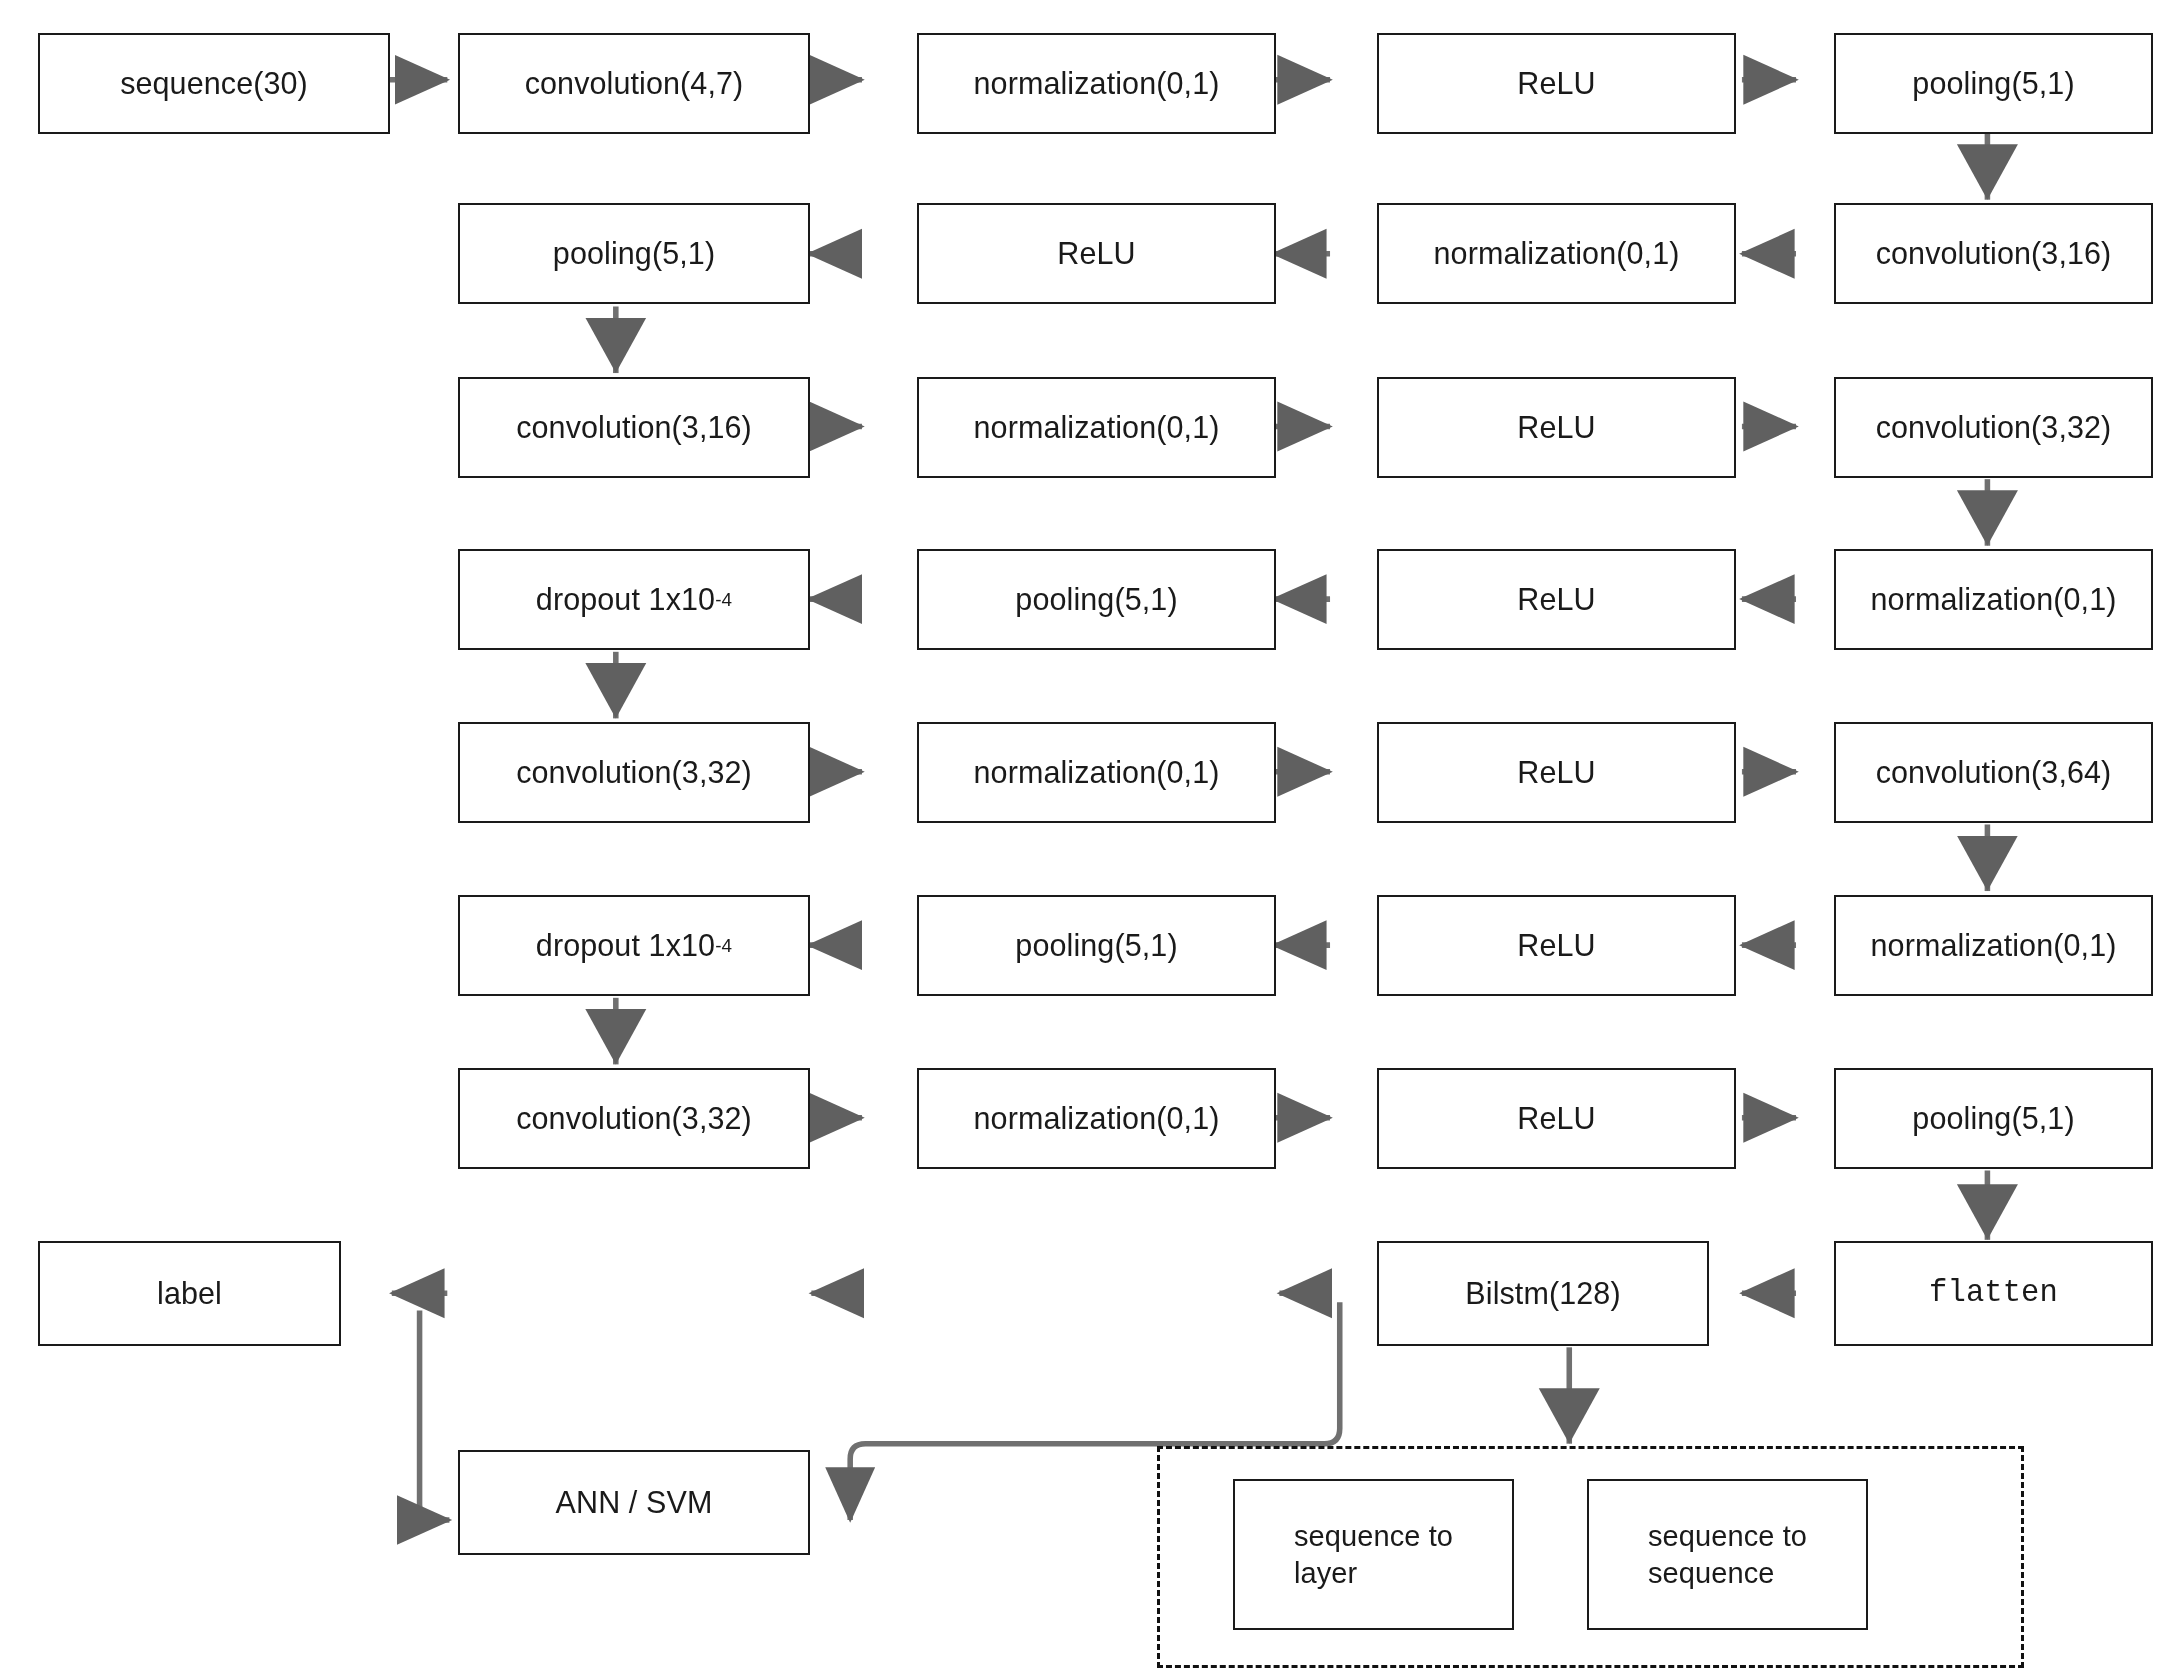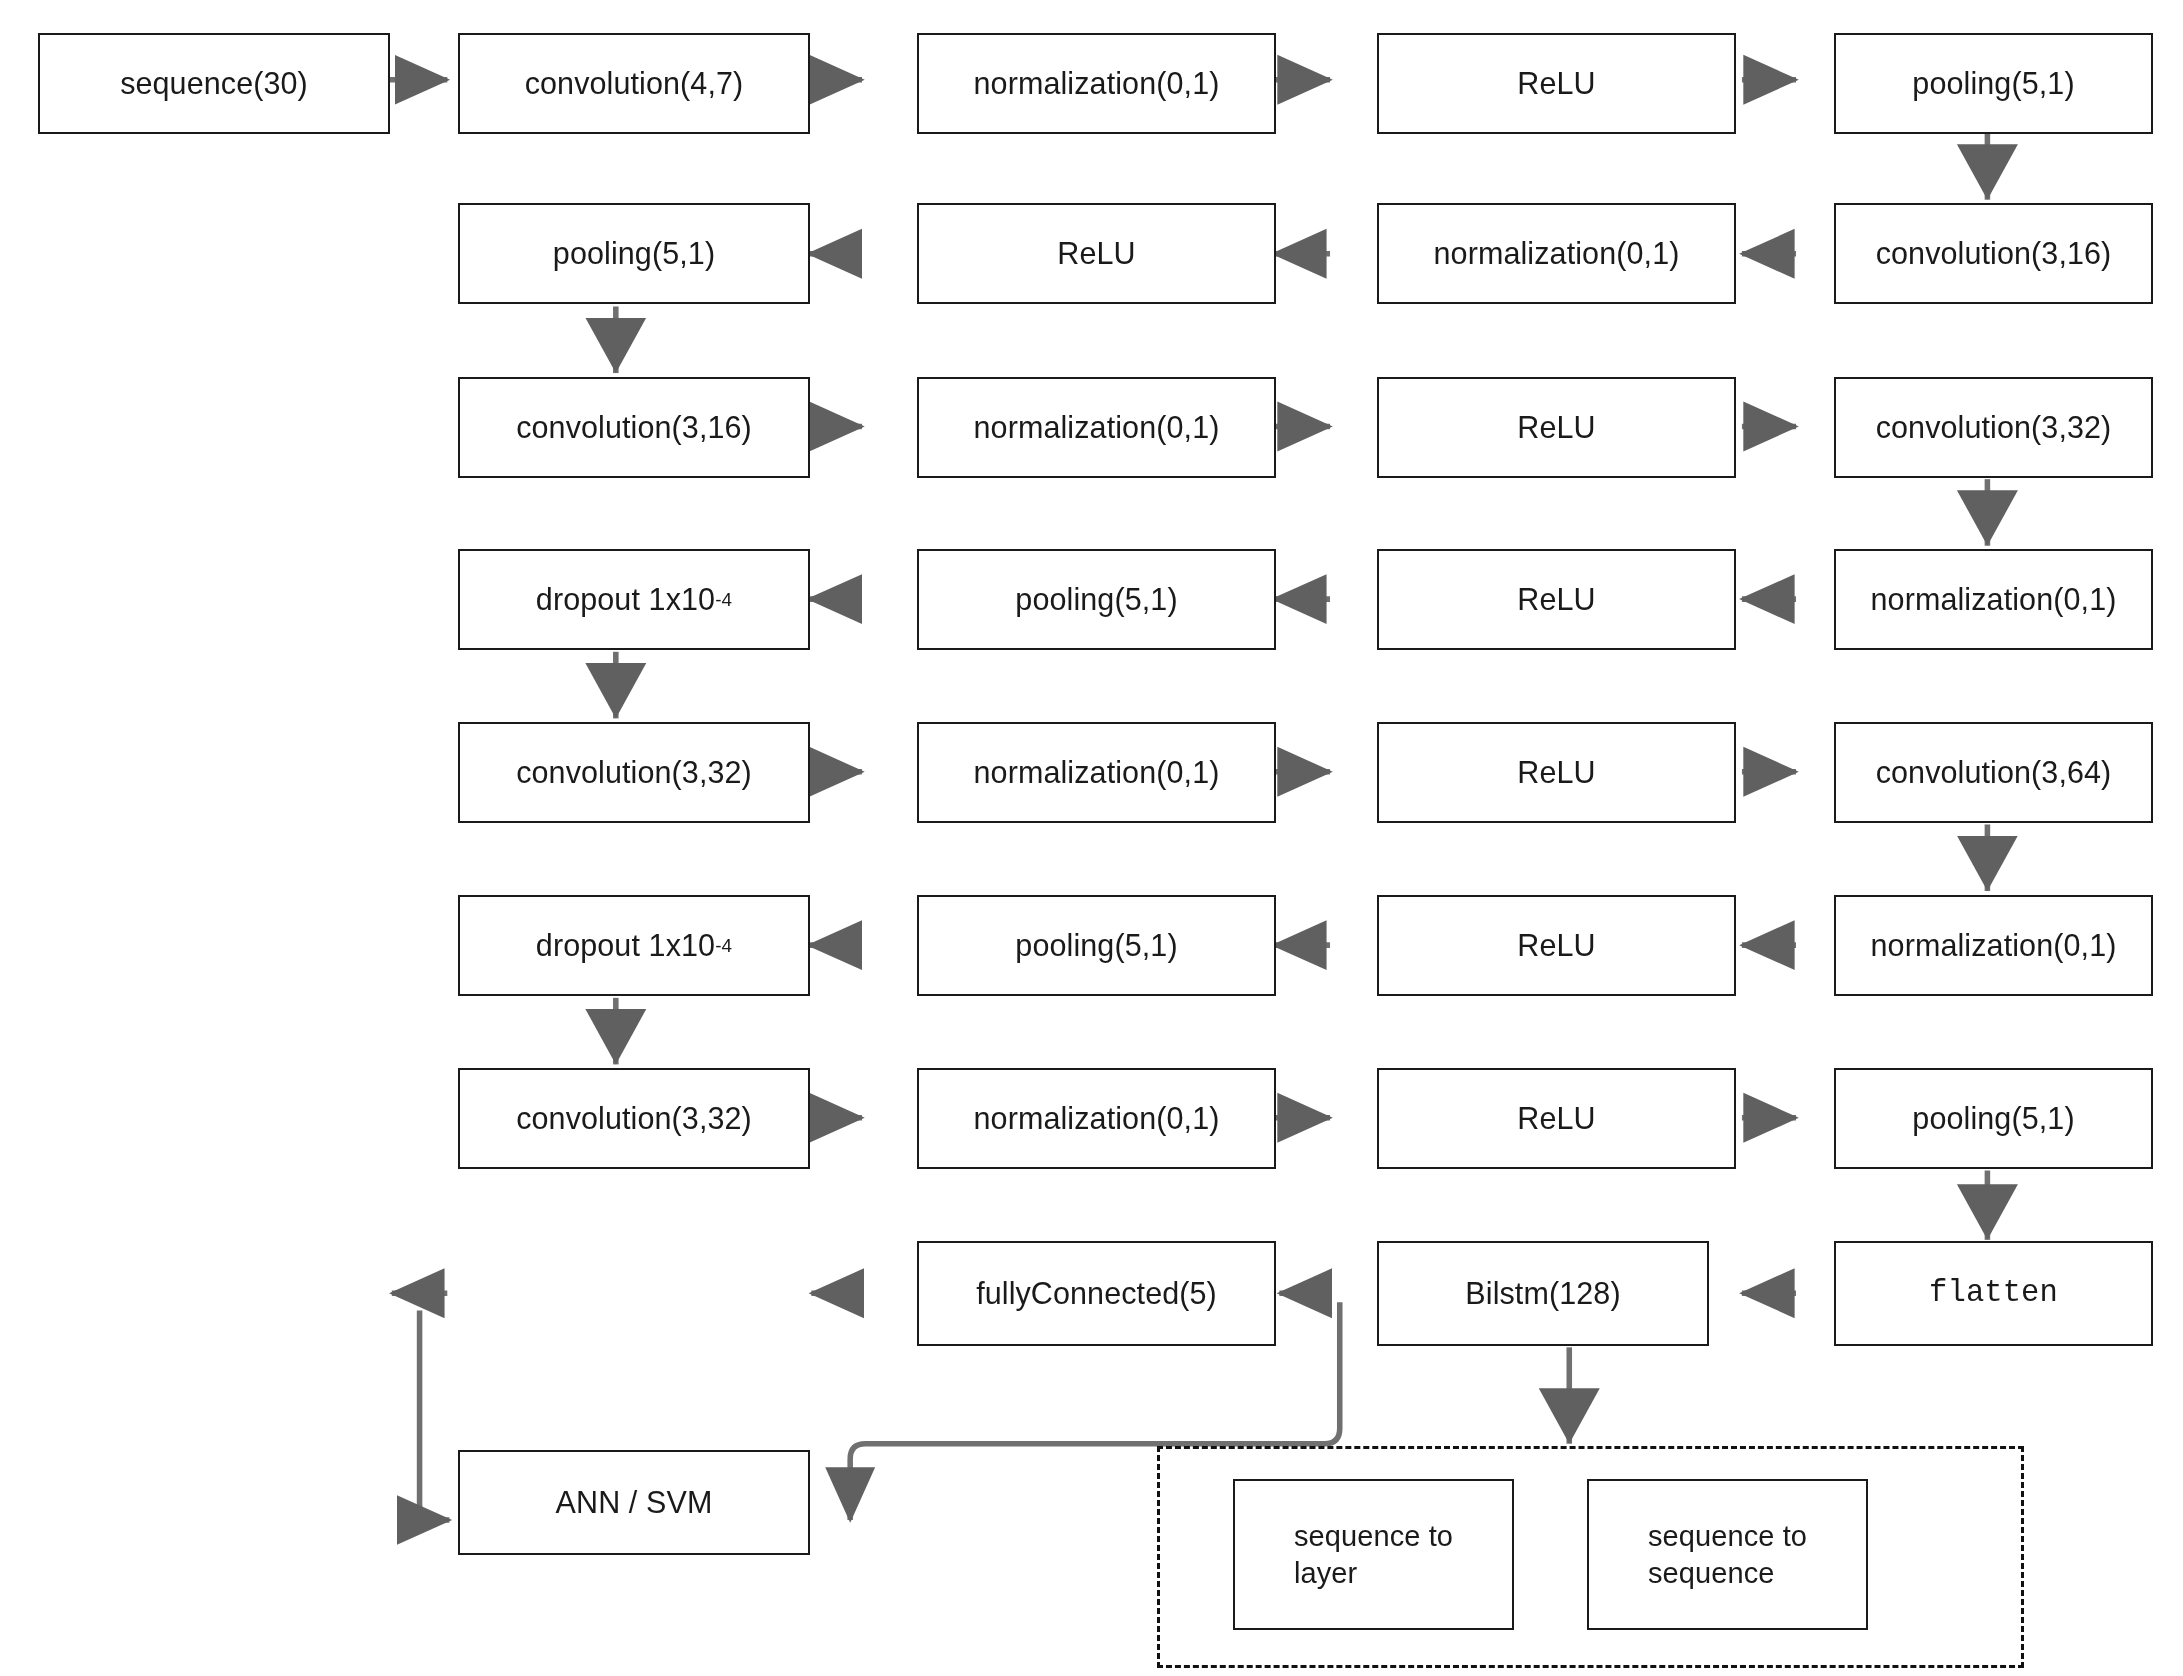--- a/index.html
+++ b/index.html
@@ -162,21 +162,21 @@
   <div class="node" style="left:458px; top:895px;width:352px; height:101px;"><span>dropout 1x10</span><sup>-4</sup></div>
   <div class="node" style="left:917px;top:895px;width:359px; height:101px;">pooling(5,1)</div>
   <div class="node" style="left:1377px;top:895px;width:359px; height:101px;">ReLU</div>
   <div class="node" style="left:1834px;top:895px;width:319px; height:101px;">normalization(0,1)</div>
 
   <div class="node" style="left:458px; top:1068px;width:352px; height:101px;">convolution(3,32)</div>
   <div class="node" style="left:917px;top:1068px;width:359px; height:101px;">normalization(0,1)</div>
   <div class="node" style="left:1377px;top:1068px;width:359px; height:101px;">ReLU</div>
   <div class="node" style="left:1834px;top:1068px;width:319px; height:101px;">pooling(5,1)</div>
 
-  <div class="node" style="left:917px;top:1241px;width:359px; height:105px;">fullyConnected(5)</div>
+  <div class="node" style="left:38px;  top:1241px;width:303px; height:105px;">label</div>
   <div class="node" style="left:1377px;top:1241px;width:332px; height:105px;">Bilstm(128)</div>
   <div class="node" style="left:1834px;top:1241px;width:319px; height:105px;font-family:Liberation Mono, monospace;">flatten</div>
 
   <div class="node" style="left:458px; top:1450px;width:352px; height:105px;">ANN / SVM</div>
 
   <div class="group-box" style="left:1157px; top:1446px; width:867px; height:222px;"></div>
   <div class="node small" style="left:1233px; top:1479px; width:281px; height:151px;">sequence to
 layer</div>
   <div class="node small" style="left:1587px; top:1479px; width:281px; height:151px;">sequence to
 sequence</div>

